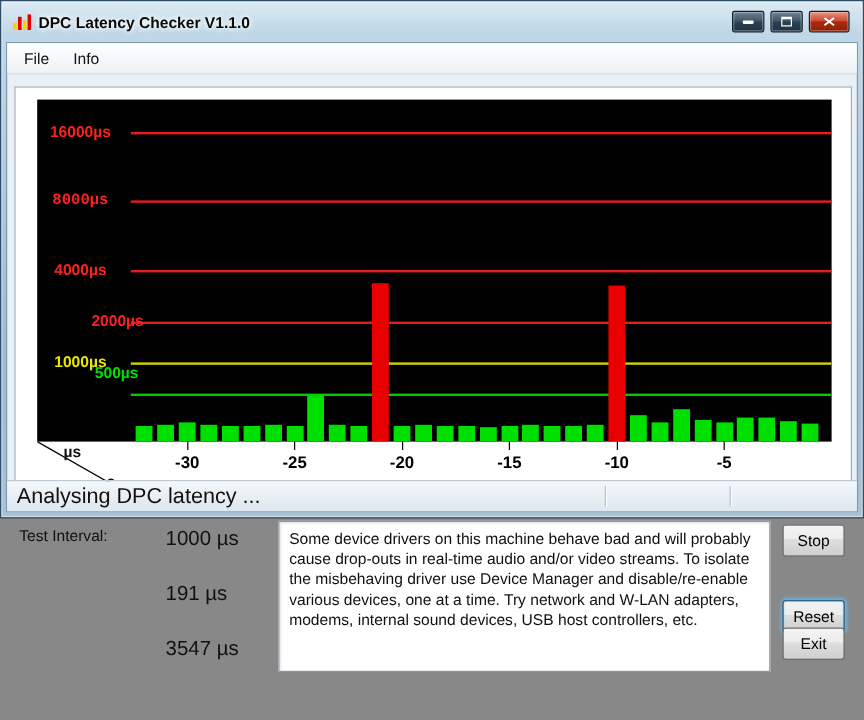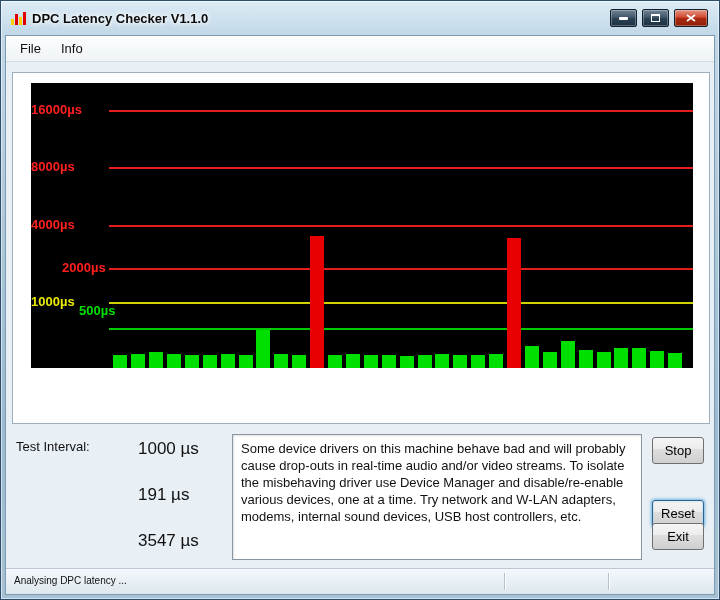--- a/index.html
+++ b/index.html
@@ -1,20 +1,20 @@
 <!DOCTYPE html>
 <html><head>
 <meta charset="utf-8">
 <style>
   * { box-sizing: border-box; margin: 0; padding: 0; }
   html,body { width:720px; height:600px; }
   body { font-family:"Liberation Sans", sans-serif; font-size:13px; color:#111; background:#888; }
 
   .window{
-    position:relative; width:720px; height:600px;
+    position:relative; width:720px; height:432px;
     border:1px solid #2e4d68;
     background:linear-gradient(180deg,#dcebf5 0%,#c0d7e7 6%,#a9c5da 45%,#9cbad1 70%,#a7c2d6 100%);
     box-shadow:inset 0 0 0 1px rgba(255,255,255,.55);
   }
 
   
   .titlebar{ position:absolute; left:1px; right:1px; top:1px; height:32px; display:flex; align-items:center; padding-left:8px; }
   .app-icon{ width:16px; height:16px; display:inline-block; }
   .title-text{ margin-left:6px; font-size:13px; font-weight:bold; color:#0a0a0a;
     text-shadow:0 0 4px #fff,0 0 6px #fff; }
@@ -38,21 +38,21 @@
     background:linear-gradient(#fdfefe,#eef3f7); border-bottom:1px solid #d4dde4;
     display:flex; align-items:center; padding-left:4px; }
   .menu-item{ padding:4px 10px; cursor:default; }
 
   
   .chart-panel{ position:absolute; left:6px; top:36px; width:698px; height:352px;
     background:#fff; border:1px solid #9cb0c0; }
   .plot{ position:absolute; left:18px; top:10px; width:662px; height:285px; background:#000; overflow:hidden; }
   .x-axis{ position:absolute; left:18px; top:295px; width:662px; height:50px; }
   .threshold-line{ position:absolute; left:78px; right:0; height:2px; opacity:.9; }
-  .threshold-label{ position:absolute; left:0; width:72px; text-align:left; font-weight:bold; font-size:13px; }
+  .threshold-label{ position:absolute; left:0; width:72px; text-align:center; font-weight:bold; font-size:13px; }
   .bar{ position:absolute; bottom:0; width:14px; }
   .xtick{ position:absolute; top:0; width:1px; height:7px; background:#000; }
   .xtick-label{ position:absolute; top:9px; width:44px; margin-left:-22px; text-align:center; font-weight:bold; font-size:14px; color:#000; }
   .axis-corner{ position:absolute; left:0; top:0; width:84px; height:48px; }
   .axis-corner .uy{ position:absolute; left:22px; top:1px; font-weight:bold; }
   .axis-corner .ux{ position:absolute; left:58px; top:26px; font-weight:bold; }
 
   
   .stat-label{ position:absolute; left:10px; width:118px; font-size:13px; }
   .stat-value{ position:absolute; left:132px; font-size:17px; }
@@ -61,21 +61,21 @@
     background:#fff; border:1px solid #8a97a3; box-shadow:inset 1px 1px 2px rgba(0,0,0,.12);
     padding:5px 8px; line-height:17px; font-size:13px; overflow:hidden; }
 
   .action-btn{ position:absolute; left:646px; width:52px; height:27px;
     border:1px solid #707070; border-radius:3px; font-size:13px; font-family:"Liberation Sans",sans-serif;
     background:linear-gradient(#f4f4f4,#ececec 45%,#dedede 46%,#cfcfcf); cursor:default; }
   .action-btn.focused{ border:1px solid #2c628b; box-shadow:0 0 3px 1px #6db2e3, inset 0 0 2px #9fd0f2;margin-top:20px; }
 
   .statusbar{ position:absolute; left:0; right:0; bottom:0; height:26px;
     background:linear-gradient(#f4f8fb,#dde7ef); border-top:1px solid #bcc8d3;
-    line-height:24px; font-size:10px; }
+    line-height:24px; font-size:18px; }
   .status-text{ position:absolute; left:8px; }
   .status-link{ position:absolute; left:506px; color:#0066cc; text-decoration:underline; cursor:pointer; }
   .groove{ position:absolute; top:4px; bottom:4px; width:2px; border-left:1px solid #b4c0cb; border-right:1px solid #fff; }
 </style>
 </head>
 <body>
 
 <div class="window">
 
   <div class="titlebar">
@@ -108,21 +108,21 @@
     <div class="menubar">
       <span class="menu-item">File</span>
       <span class="menu-item">Info</span>
     </div>
 
     <div class="chart-panel">
       <div class="plot">
           <div class="threshold-line" style="top: 27px; background: rgb(255, 32, 32);"></div>
           <div class="threshold-label" style="top: 19px; color: rgb(255, 32, 32);">16000µs</div>
           <div class="threshold-line" style="top: 84px; background: rgb(255, 32, 32);"></div>
-          <div class="threshold-label" style="top: 76px; color: rgb(255, 32, 32);">8000µs</div>
+          <div class="threshold-label" style="top: 76px; color: rgb(255, 32, 32); font-family: Liberation Mono, monospace;">8000µs</div>
           <div class="threshold-line" style="top: 142px; background: rgb(255, 32, 32);"></div>
           <div class="threshold-label" style="top: 134px; color: rgb(255, 32, 32);">4000µs</div>
           <div class="threshold-line" style="top: 185px; background: rgb(255, 32, 32);"></div>
           <div class="threshold-label" style="top: 177px; color: rgb(255, 32, 32); margin-left: 31px;">2000µs</div>
           <div class="threshold-line" style="top: 219px; background: rgb(232, 232, 0);"></div>
           <div class="threshold-label" style="top: 211px; color: rgb(232, 232, 0);">1000µs</div>
           <div class="threshold-line" style="top: 245px; background: rgb(0, 224, 0);"></div>
           <div class="threshold-label" style="top: 220px; color: rgb(0, 224, 0); padding-left: 48px;">500µs</div>
           <div class="bar" style="left: 82.2px; height: 13px; background: rgb(0, 224, 0);"></div>
           <div class="bar" style="left: 100.1px; height: 14px; background: rgb(0, 224, 0);"></div>
@@ -150,20 +150,41 @@
           <div class="bar" style="left: 493.9px; height: 22px; background: rgb(0, 224, 0);"></div>
           <div class="bar" style="left: 511.8px; height: 16px; background: rgb(0, 224, 0);"></div>
           <div class="bar" style="left: 529.7px; height: 27px; background: rgb(0, 224, 0);"></div>
           <div class="bar" style="left: 547.6px; height: 18px; background: rgb(0, 224, 0);"></div>
           <div class="bar" style="left: 565.5px; height: 16px; background: rgb(0, 224, 0);"></div>
           <div class="bar" style="left: 583.4px; height: 20px; background: rgb(0, 224, 0);"></div>
           <div class="bar" style="left: 601.3px; height: 20px; background: rgb(0, 224, 0);"></div>
           <div class="bar" style="left: 619.2px; height: 17px; background: rgb(0, 224, 0);"></div>
           <div class="bar" style="left: 637.1px; height: 15px; background: rgb(0, 224, 0);"></div>
         </div>
+      <div class="x-axis">
+        <div class="axis-corner">
+          <svg width="84" height="48" viewBox="0 0 84 48">
+              <line x1="0" y1="0" x2="84" y2="48" stroke="#000" stroke-width="1"></line>
+            </svg>
+          <span class="uy">µs</span>
+          <span class="ux">s</span>
+        </div>
+      <div class="xtick" style="left: 124.5px;"></div>
+          <div class="xtick-label" style="left: 125px;">-30</div>
+          <div class="xtick" style="left: 214px;"></div>
+          <div class="xtick-label" style="left: 214.5px;">-25</div>
+          <div class="xtick" style="left: 303.5px;"></div>
+          <div class="xtick-label" style="left: 304px;">-20</div>
+          <div class="xtick" style="left: 393px;"></div>
+          <div class="xtick-label" style="left: 393.5px;">-15</div>
+          <div class="xtick" style="left: 482.5px;"></div>
+          <div class="xtick-label" style="left: 483px;">-10</div>
+          <div class="xtick" style="left: 572px;"></div>
+          <div class="xtick-label" style="left: 572.5px;">-5</div>
+        </div>
     </div>
 
     <span class="stat-label" style="top:403px">Test Interval:</span>
     <span class="stat-value" style="top:403px">1000 µs</span>
     <span class="stat-value" style="top:449px">191 µs</span>
     <span class="stat-value" style="top:495px">3547 µs</span>
 
     <div class="info-box">Some device drivers on this machine behave bad and will probably cause drop-outs in real-time audio and/or video streams. To isolate the misbehaving driver use Device Manager and disable/re-enable various devices, one at a time. Try network and W-LAN adapters, modems, internal sound devices, USB host controllers, etc.</div>
 
     <button class="action-btn" style="top:401px">Stop</button>

